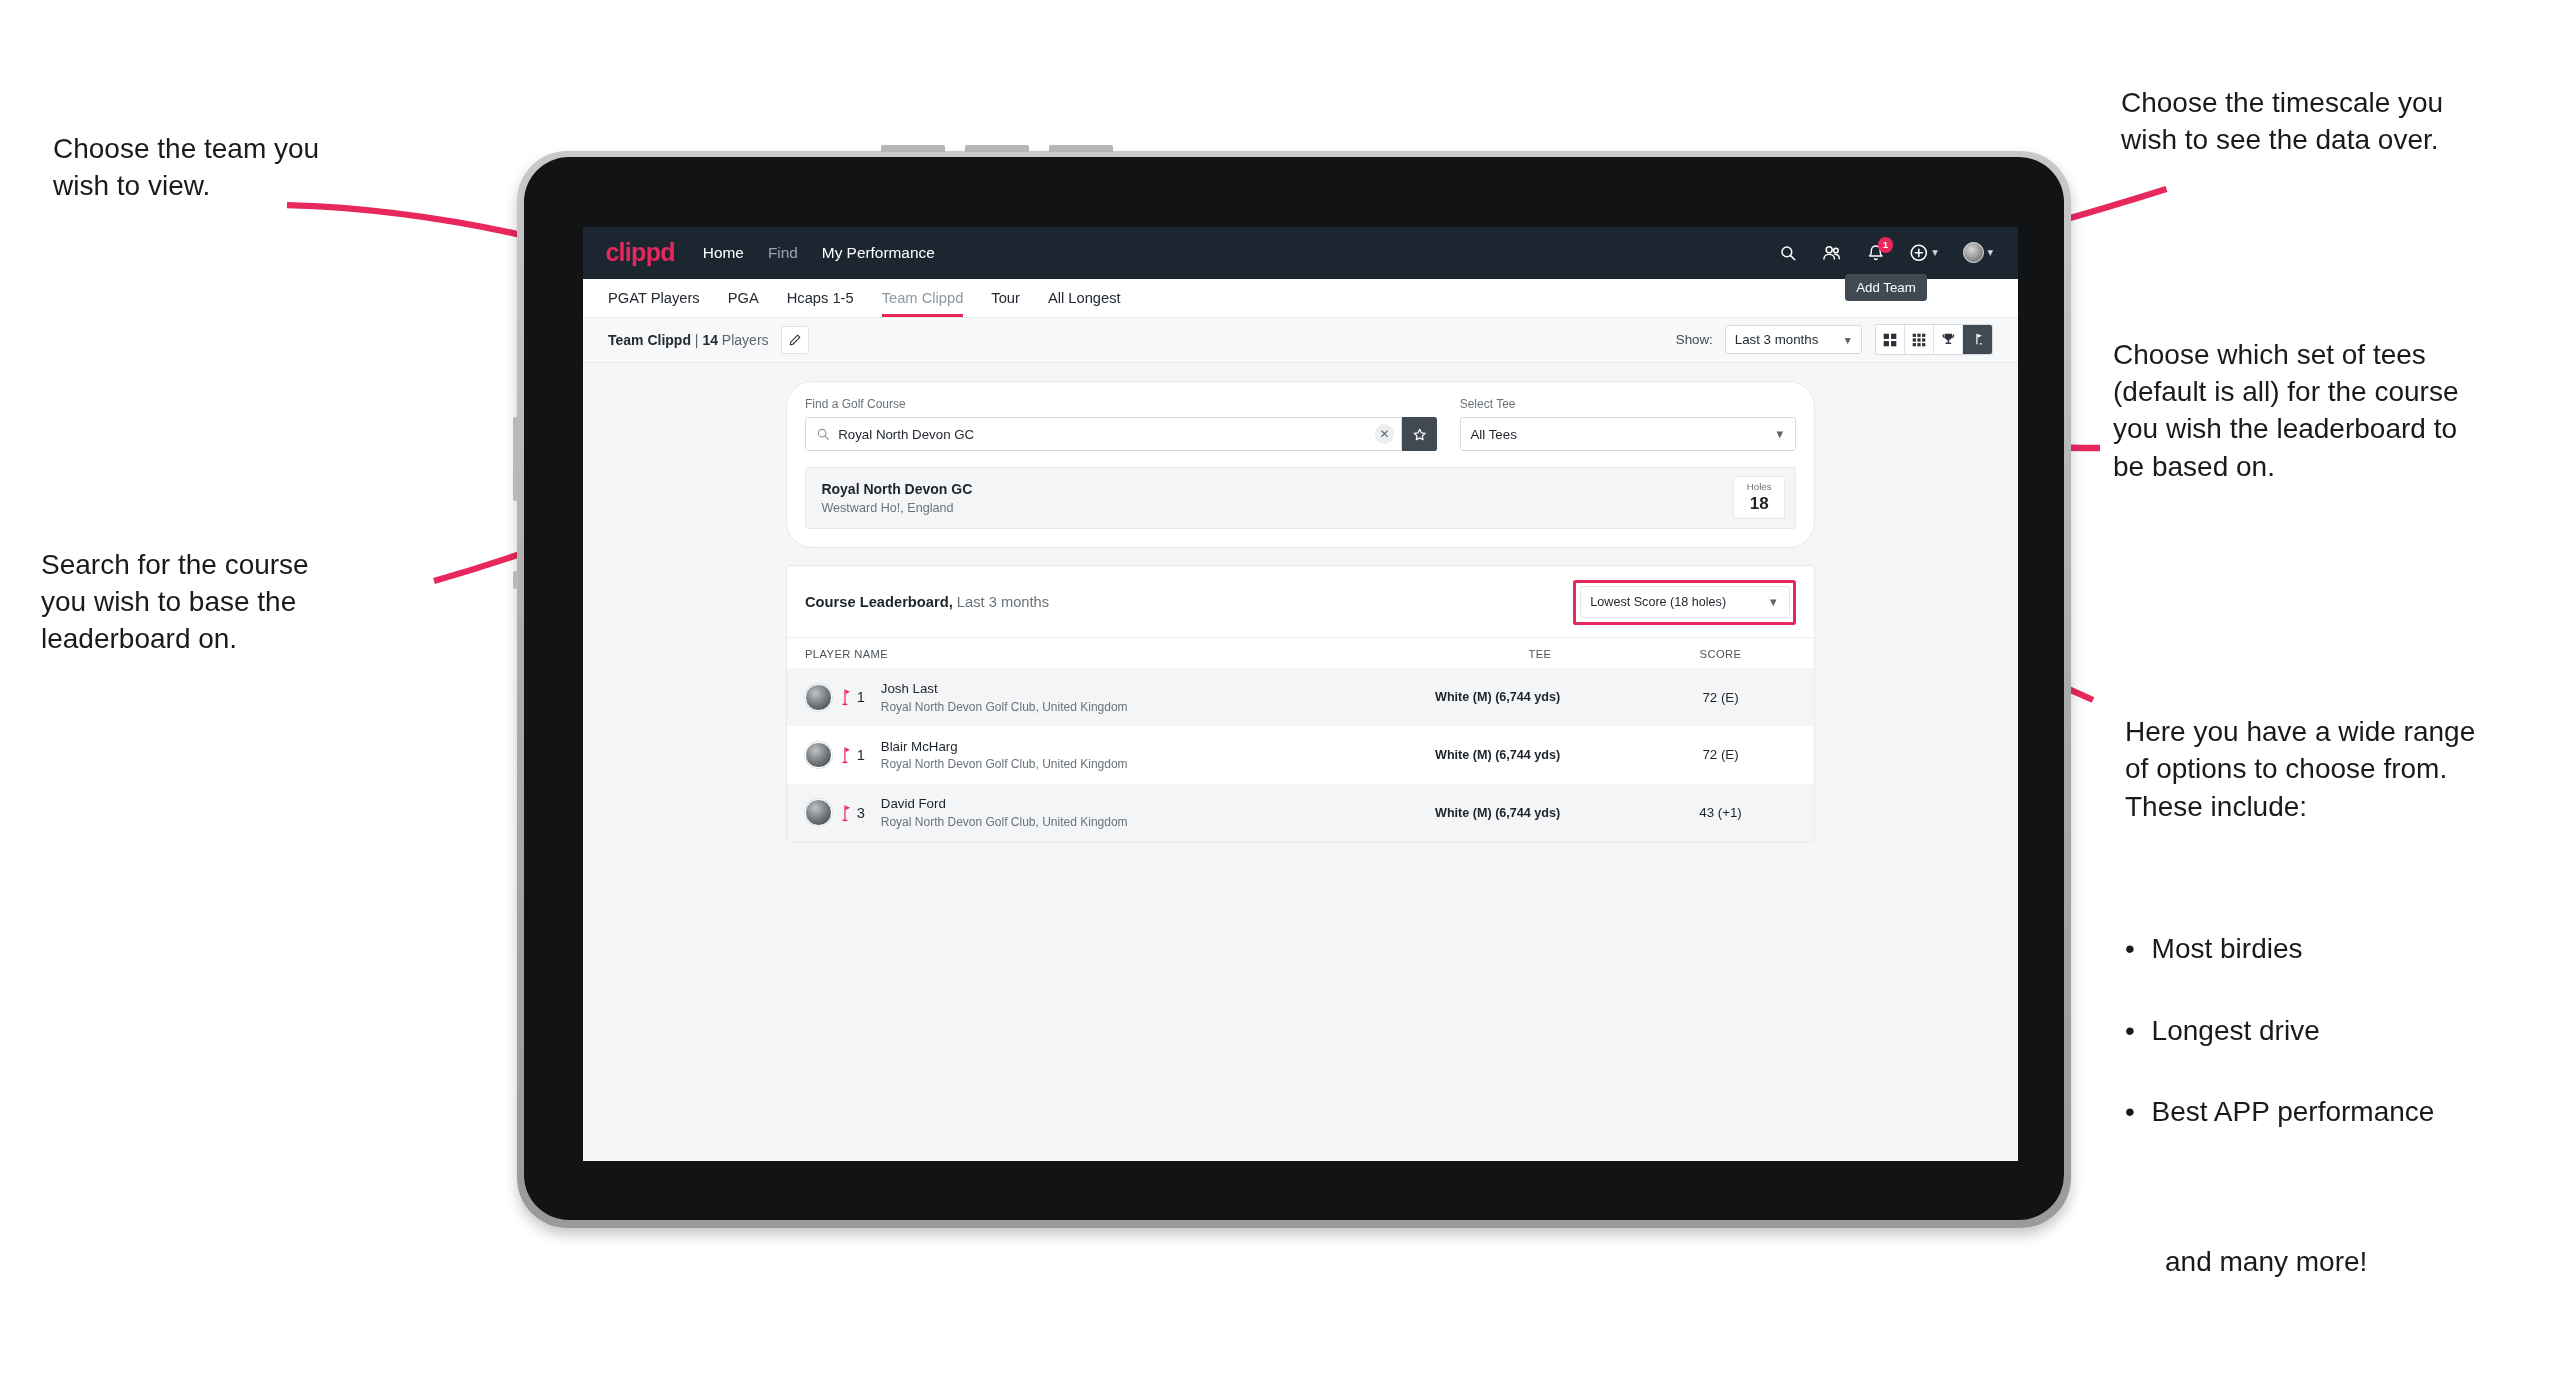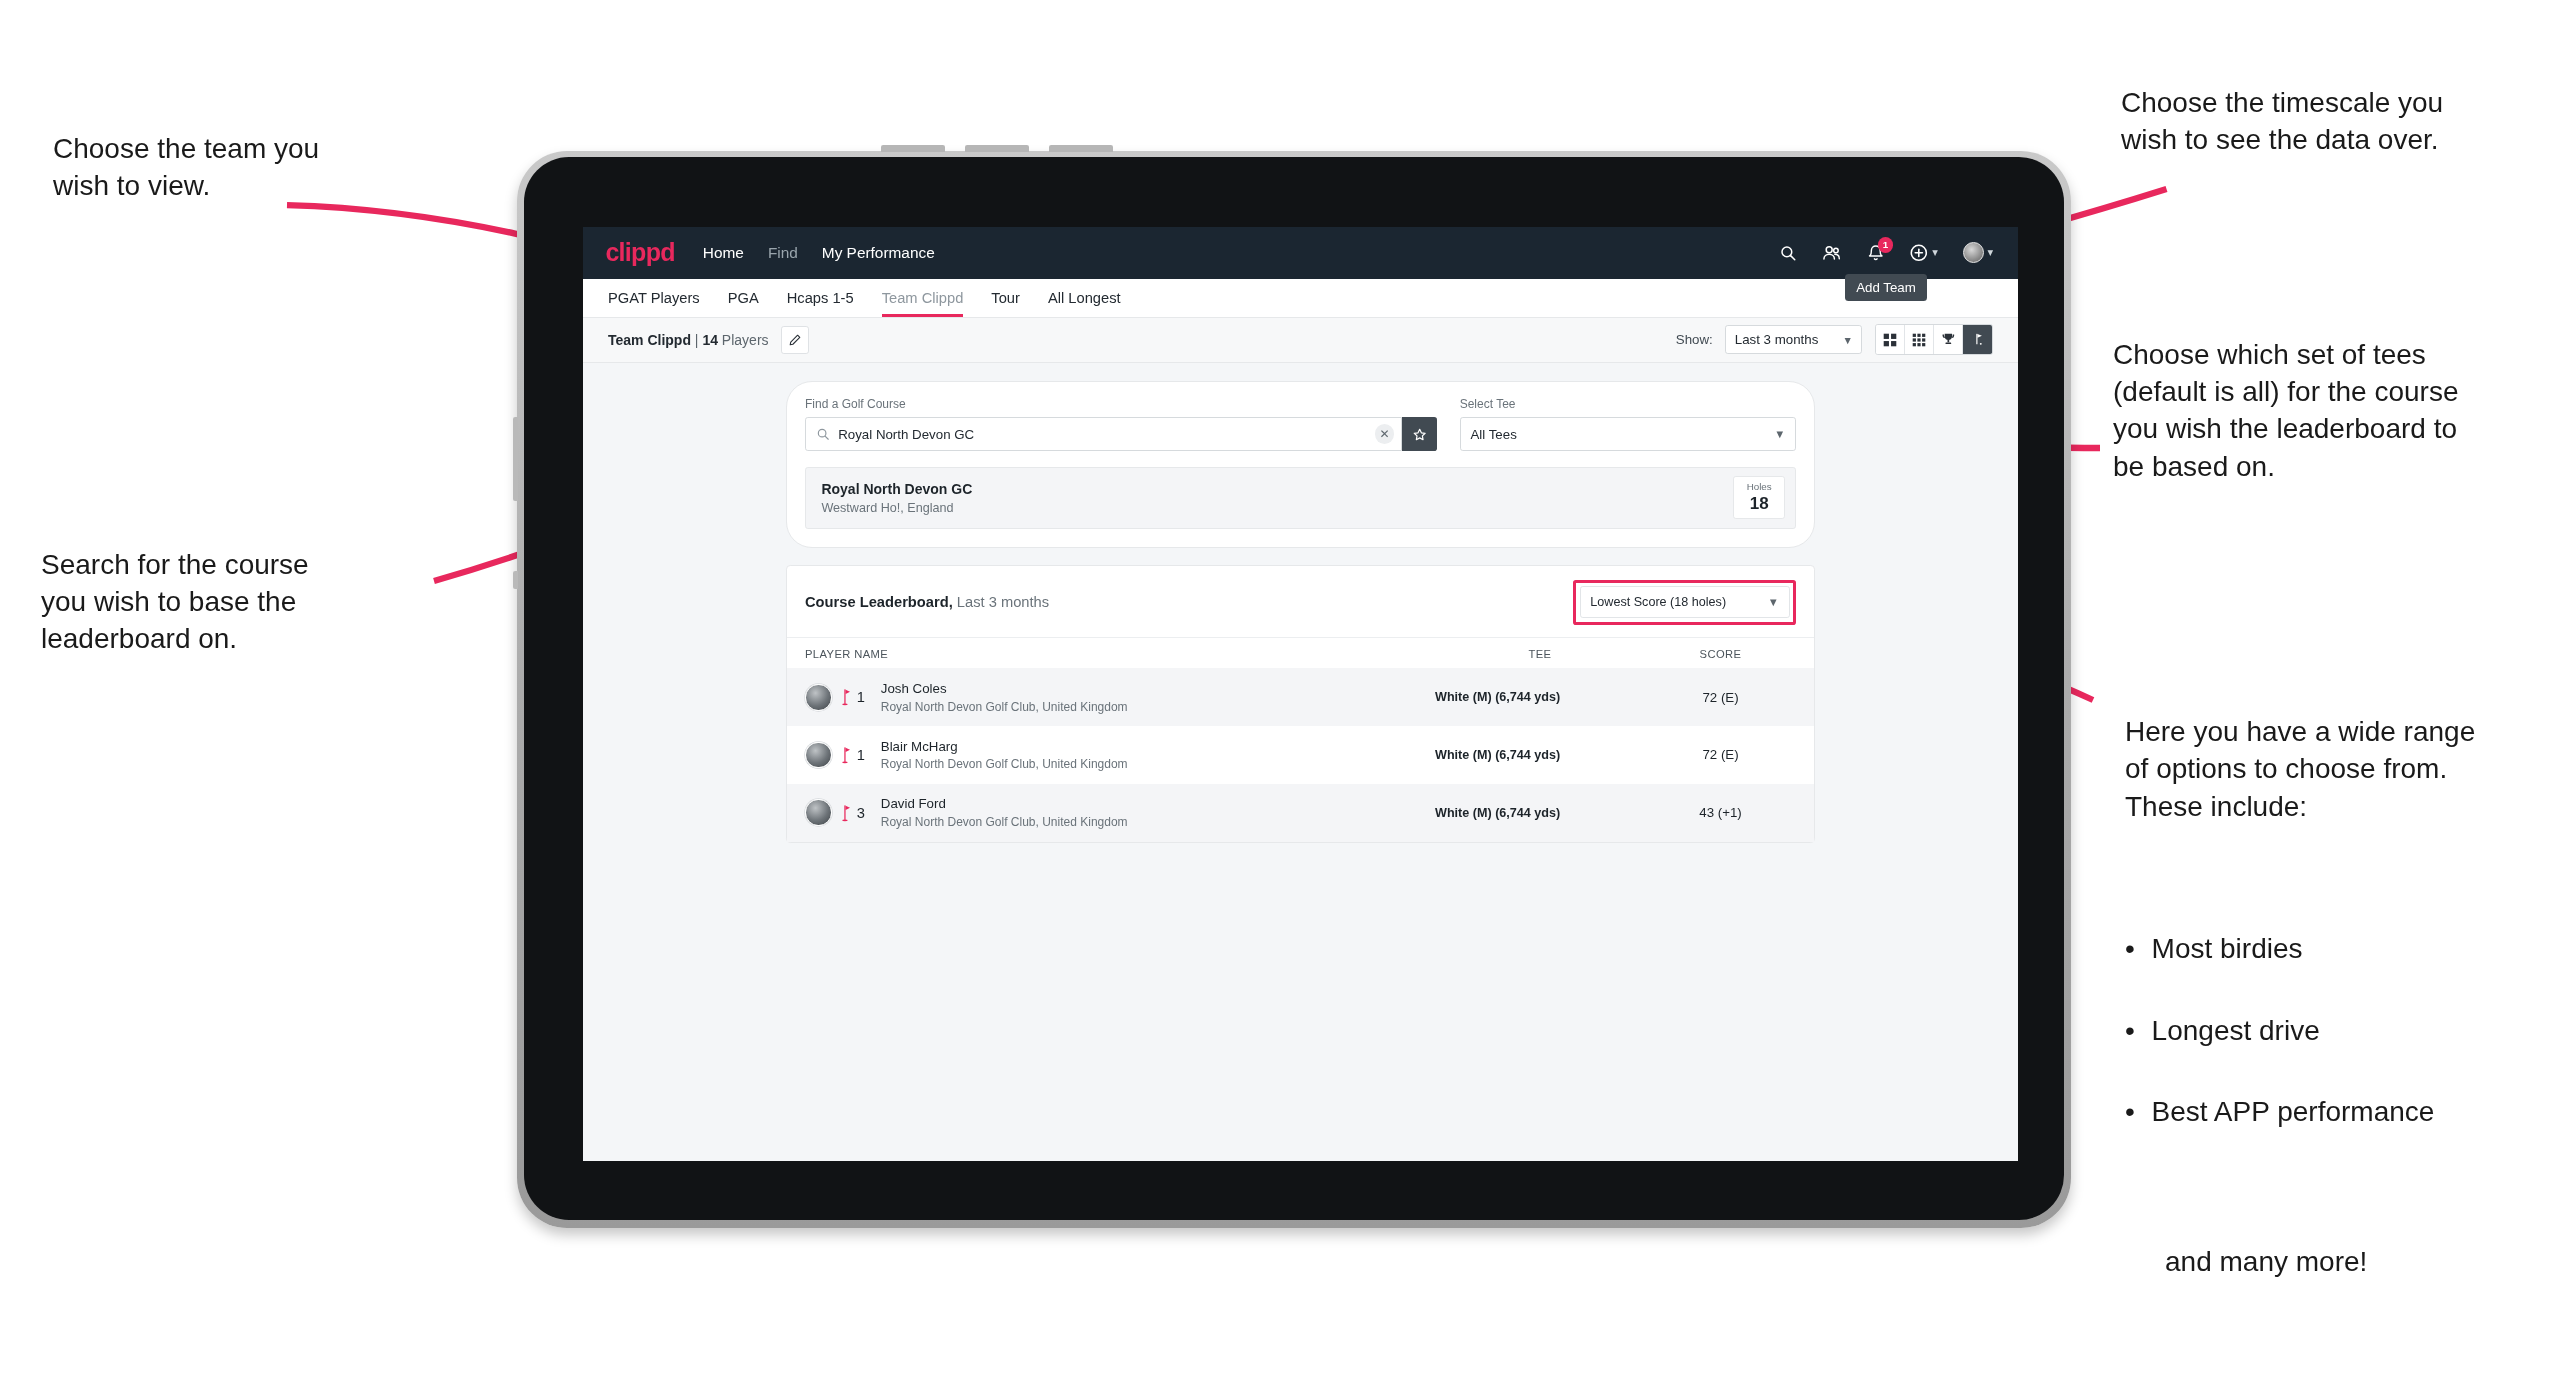--- a/index.html
+++ b/index.html
@@ -547,21 +547,21 @@
                 <div class="p-avatar"></div>
                 <span class="p-flag">
                   <svg width="12.6" height="18" viewBox="0 0 18 26" fill="#e8285d">
                     <rect x="7.6" y="2" width="1.8" height="21"></rect>
                     <path d="M9.4 2.4l6.4 3.1-6.4 3.1z"></path>
                     <ellipse cx="8.5" cy="23.6" rx="4" ry="1.3"></ellipse>
                   </svg>
                 </span>
                 <span class="p-rank">1</span>
                 <span>
-                  <div class="p-name">Josh Coles</div>
+                  <div class="p-name">Josh Last</div>
                   <div class="p-club">Royal North Devon Golf Club, United Kingdom</div>
                 </span>
               </div>
               <div class="tee-cell">White (M) (6,744 yds)</div>
               <div class="score-cell">72 (E)</div>
             </div>
 
             <div class="lb-row">
               <div class="player-cell">
                 <div class="p-avatar"></div>

